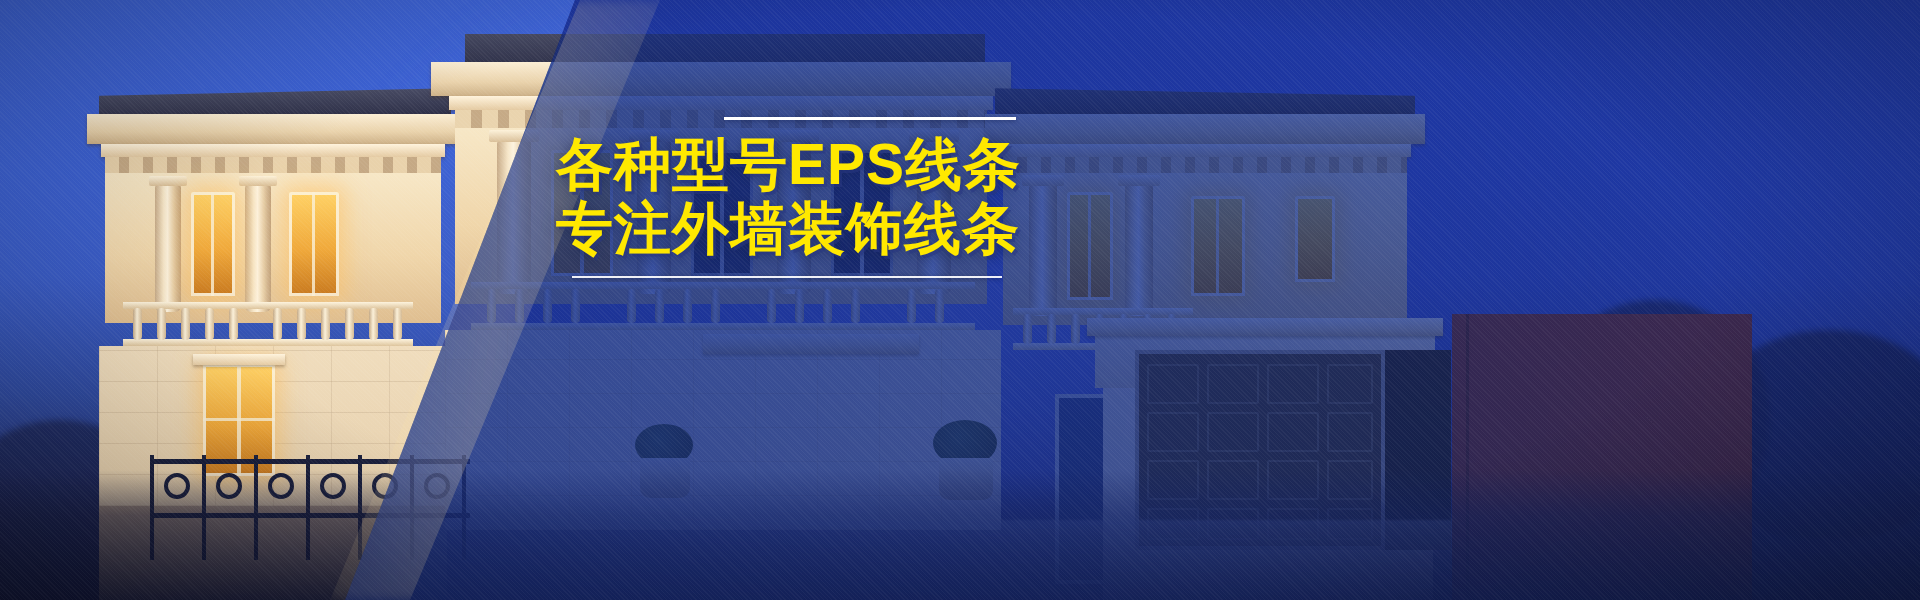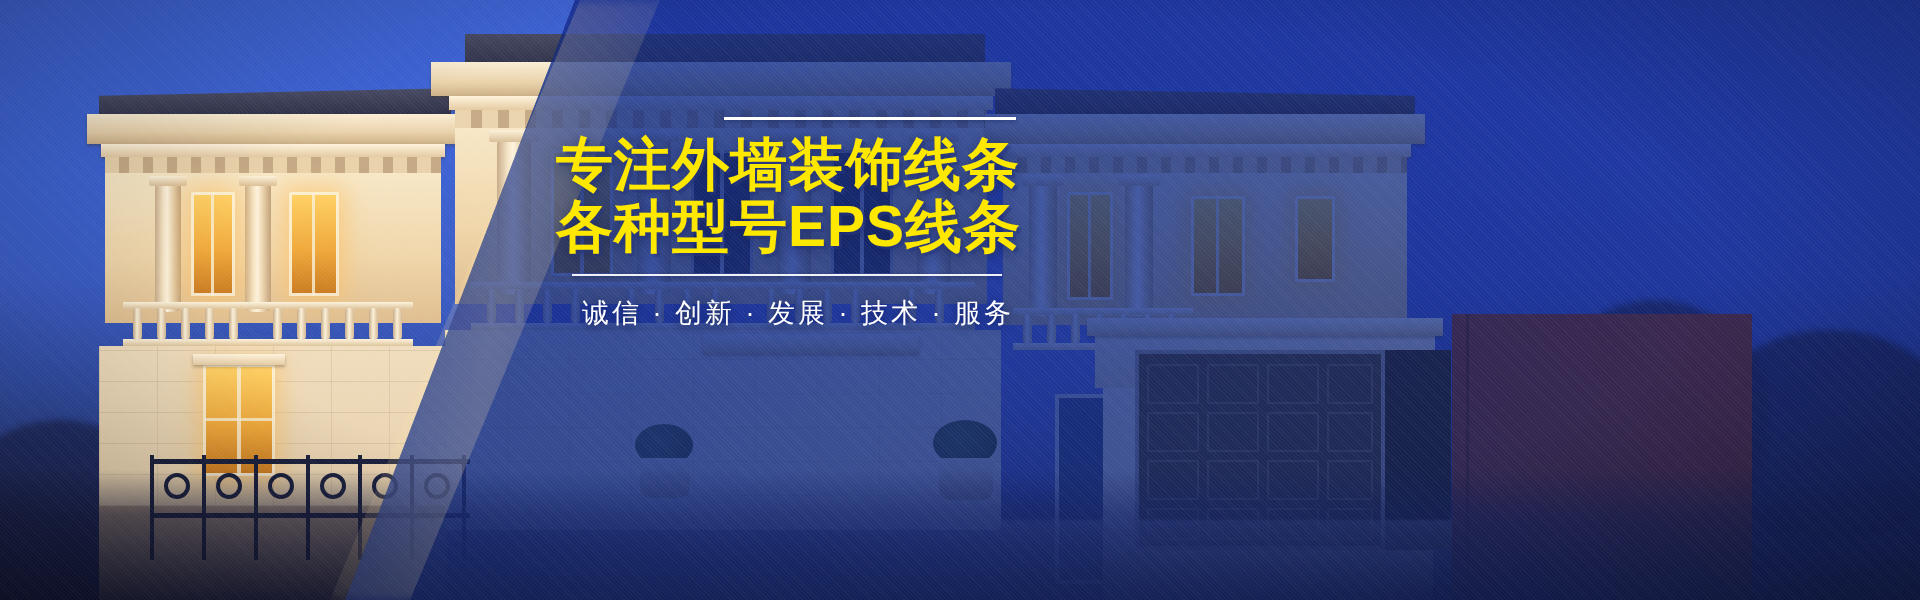--- a/index.html
+++ b/index.html
@@ -343,24 +343,23 @@
   <div class="overlay"></div>
   <div class="overlay2"></div>
   <div class="shaft"></div>
 
   <div class="copy">
 
 
     <div class="rule"></div>
 
     <div class="headline">
+      <div class="hl l1">各种型号EPS线条</div>
       <div class="hl l2">专注外墙装饰线条</div>
-      <div class="hl l1">各种型号EPS线条</div>
     </div>
 
     <div class="rule bottom"></div>
 
-    <div class="tagline">诚信 · 创新 · 发展 · 技术 · 服务</div>
   </div>
 
   <div class="texture"></div>
   <div class="vignette"></div>
 </div>
 
 </body></html>

